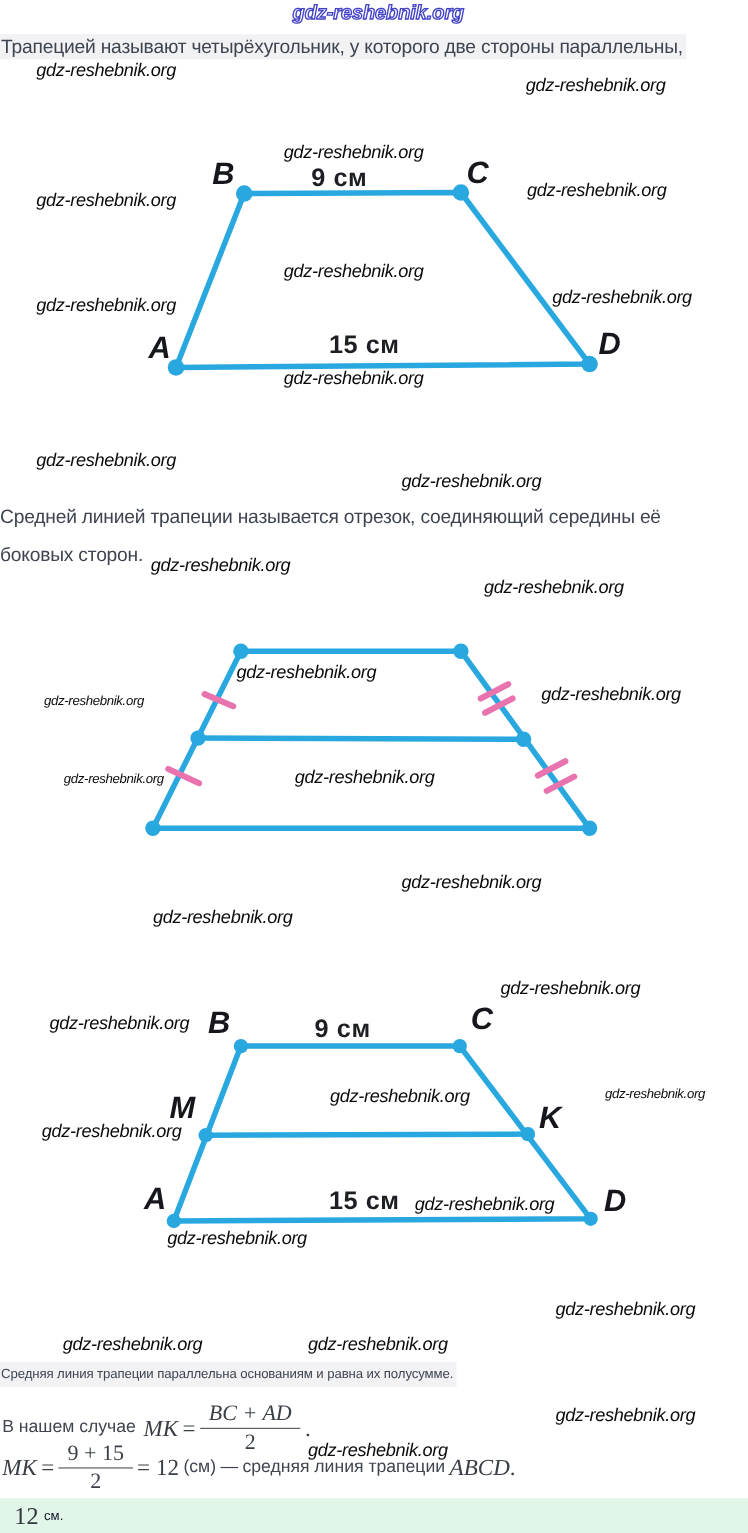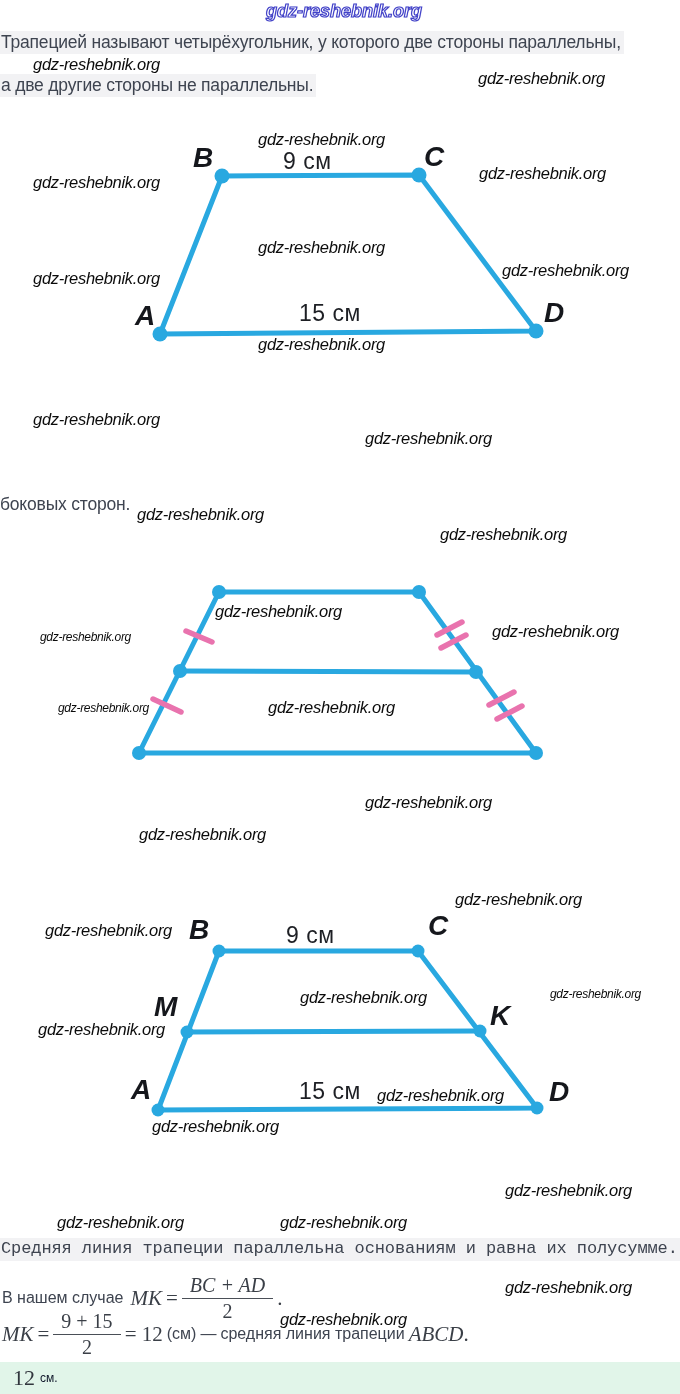--- a/index.html
+++ b/index.html
@@ -13,25 +13,25 @@
   .wm{position:absolute;white-space:nowrap;font-size:16.5px;color:#0b0b0b;
       letter-spacing:-0.3px;font-weight:500;font-style:italic;}
   .wm-sm{font-size:12px;}
   .wm-outline{
     font-size:18px;font-weight:700;color:#ffffff;letter-spacing:0;
     -webkit-text-stroke:1.2px #4343c8;text-shadow:0 0 1px #4343c8;
   }
   
   .para{font-size:17.5px;letter-spacing:-0.2px;line-height:20px;}
   .para-bg{background:#f2f2f4;padding:1px 3px 2px 1px;}
-  .para-sm{font-size:17px;letter-spacing:-0.1px;font-family:Liberation Mono, monospace;}
+  .para-sm{font-size:12px;letter-spacing:-0.1px;}
   
   .vlabel{font-size:28px;font-weight:700;font-style:italic;color:#15171c;
           letter-spacing:-1px;}
-  .measure{font-size:23px;font-weight:400;color:#1d1f24;letter-spacing:0.5px;}
+  .measure{font-size:23px;font-weight:700;color:#1d1f24;letter-spacing:0.5px;}
   
   .geom{position:absolute;left:0;top:0;pointer-events:none;}
   
   .formula-row{position:absolute;display:flex;align-items:center;white-space:nowrap;}
   .mtext{font-size:16px;color:#3e4450;}
   .math{font-family:"Liberation Serif",serif;font-size:21px;color:#3a3f47;}
   .mvar{font-style:italic;}
   .frac{display:inline-flex;flex-direction:column;align-items:center;
         font-family:"Liberation Serif",serif;font-size:20px;color:#3a3f47;
         vertical-align:middle;margin:0 4px;}
@@ -93,40 +93,40 @@
         <circle cx="158" cy="1110" r="6.5"></circle>
         <circle cx="537" cy="1108" r="6.5"></circle>
       </g>
     </g>
   </svg>
 
   <span class="wm wm-outline" style="left:266px;top:1px">gdz-reshebnik.org</span>
 
   <span class="abs para para-bg" style="left:0;top:31px">Трапецией называют четырёхугольник, у которого две стороны параллельны,</span>
   <span class="wm" style="left:33px;top:55px">gdz-reshebnik.org</span>
-  <span class="abs para para-bg" style="left:0;top:74px">а две другие стороны не параллельны.</span>
   <span class="wm" style="left:478px;top:69px">gdz-reshebnik.org</span>
 
   <span class="wm" style="left:258px;top:130px">gdz-reshebnik.org</span>
   <span class="wm" style="left:479px;top:164px">gdz-reshebnik.org</span>
   <span class="wm" style="left:33px;top:173px">gdz-reshebnik.org</span>
   <span class="wm" style="left:258px;top:238px">gdz-reshebnik.org</span>
   <span class="wm" style="left:502px;top:261px">gdz-reshebnik.org</span>
   <span class="wm" style="left:33px;top:269px">gdz-reshebnik.org</span>
   <span class="wm" style="left:258px;top:335px">gdz-reshebnik.org</span>
 
   <span class="abs vlabel" style="left:193px;top:142px">B</span>
   <span class="abs measure" style="left:283px;top:148px">9 см</span>
   <span class="abs vlabel" style="left:424px;top:141px">C</span>
   <span class="abs vlabel" style="left:135px;top:300px">A</span>
   <span class="abs measure" style="left:299px;top:300px">15 см</span>
   <span class="abs vlabel" style="left:544px;top:297px">D</span>
 
   <span class="wm" style="left:33px;top:410px">gdz-reshebnik.org</span>
   <span class="wm" style="left:365px;top:429px">gdz-reshebnik.org</span>
+  <span class="abs para" style="left:0;top:459px">Средней линией трапеции называется отрезок, соединяющий середины её</span>
   <span class="abs para" style="left:0;top:494px">боковых сторон.</span>
   <span class="wm" style="left:137px;top:505px">gdz-reshebnik.org</span>
   <span class="wm" style="left:440px;top:525px">gdz-reshebnik.org</span>
 
   <span class="wm" style="left:215px;top:602px">gdz-reshebnik.org</span>
   <span class="wm" style="left:492px;top:622px">gdz-reshebnik.org</span>
   <span class="wm wm-sm" style="left:40px;top:630px">gdz-reshebnik.org</span>
   <span class="wm" style="left:268px;top:698px">gdz-reshebnik.org</span>
   <span class="wm wm-sm" style="left:58px;top:701px">gdz-reshebnik.org</span>
 

